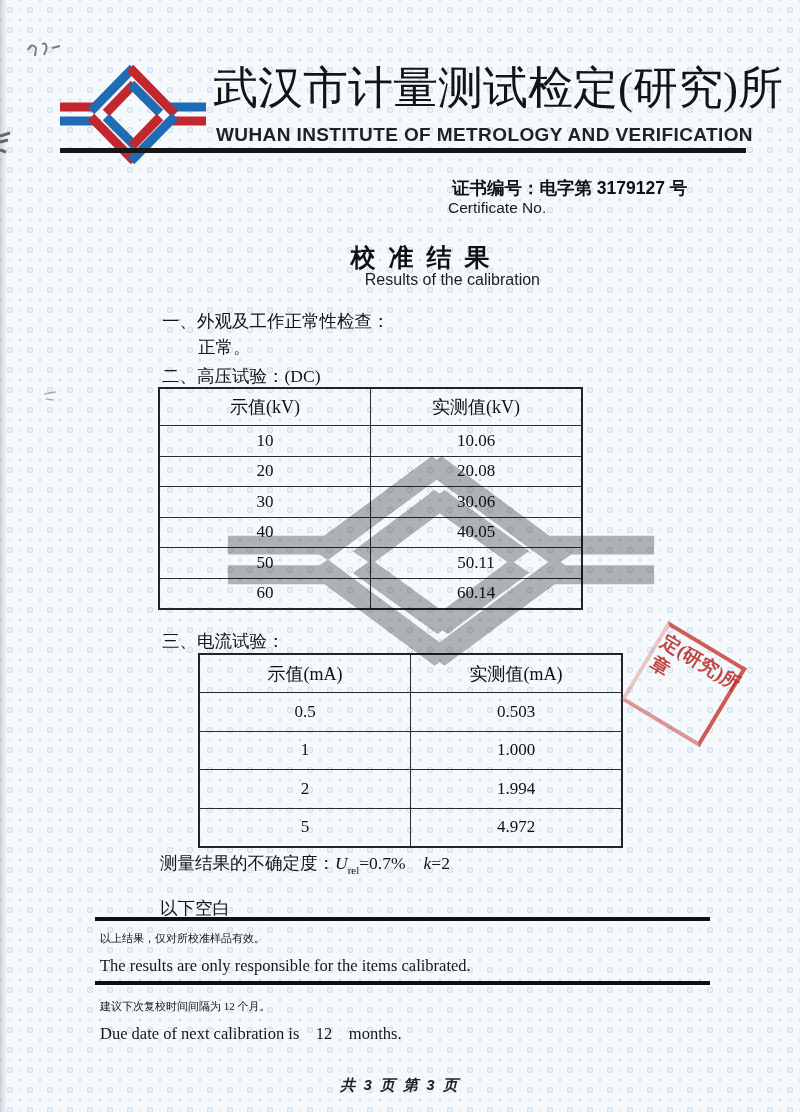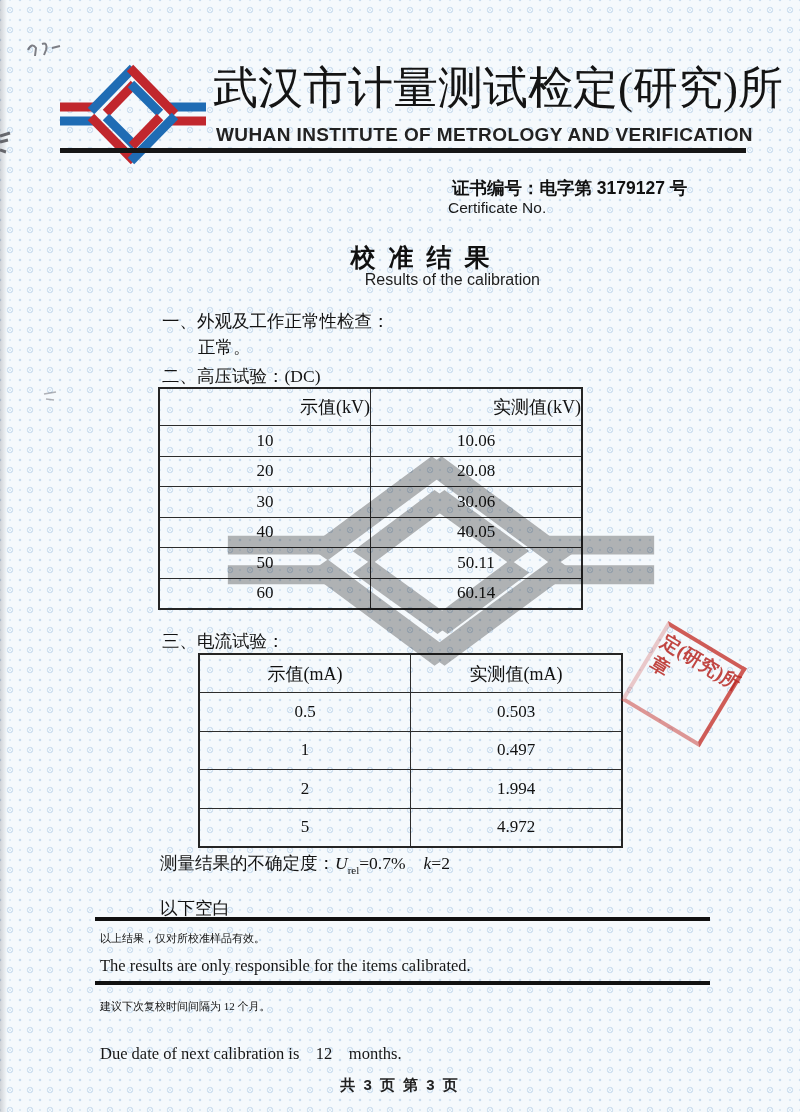--- a/index.html
+++ b/index.html
@@ -37,33 +37,33 @@
   
   .sec{font-size:17.5px;color:#131313;white-space:pre;z-index:2;}
   
   table.cal{border-collapse:collapse;table-layout:fixed;width:425px;z-index:2;position:absolute;
     background:transparent;}
   table.cal th, table.cal td{border:1.6px solid #2c2c2c;text-align:center;vertical-align:middle;
     font-weight:400;color:#111;padding:0;}
   table.cal{border:2.4px solid #242424;}
   table.cal th{font-size:18px;}
   table.cal td{font-size:17px;font-family:"Liberation Serif","DejaVu Serif",serif;}
-  #hv-table th{height:36px;text-align:right;} #hv-table td{height:29.5px;}
+  #hv-table th{height:36px;} #hv-table td{height:29.5px;}
   #cur-table th{height:37px;} #cur-table td{height:37.5px;}
   
   .uncert{left:160px;top:851px;font-size:17.5px;color:#131313;z-index:2;}
   .math-i{font-style:italic;font-family:"Liberation Serif","DejaVu Serif",serif;}
   .uncert sub{font-size:11px;}
   .gap18{display:inline-block;width:18px;}
   .blank-note{left:160px;top:879px;font-size:17.5px;color:#131313;z-index:2;margin-top:17px;}
   
   .note-cn{font-size:11px;color:#111;white-space:pre;z-index:2;}
   .note-en{font-size:16.5px;color:#161616;white-space:pre;z-index:2;}
   .page-footer{left:0;top:1076px;width:800px;text-align:center;font-size:15px;font-weight:600;
-    letter-spacing:2px;font-family:"Liberation Sans","DejaVu Sans",sans-serif;color:#222;white-space:pre;z-index:2;}
+    letter-spacing:2px;font-family:"Liberation Sans","DejaVu Sans",sans-serif;color:#222;white-space:pre;z-index:2;font-style:italic;}
   
   .watermark{left:222px;top:446px;width:438px;height:232px;z-index:3;mix-blend-mode:multiply;
     opacity:.95;pointer-events:none;}
   
   .stamp{left:668px;top:621px;width:84px;height:84px;transform:rotate(31deg);
     transform-origin:top left;border:4px solid rgba(198,54,47,.8);
     border-left-color:rgba(198,54,47,.25);border-bottom-color:rgba(198,54,47,.5);
     z-index:4;color:rgba(186,44,40,.88);}
   .stamp-l1{position:absolute;left:1px;top:2px;font-size:19px;font-weight:600;white-space:nowrap;}
   .stamp-l2{position:absolute;left:3px;top:26px;font-size:19px;font-weight:600;}
@@ -163,21 +163,21 @@
         <tr>
       <th>示值(mA)</th>
       <th>实测值(mA)</th>
     </tr>
     <tr>
           <td>0.5</td>
           <td>0.503</td>
         </tr>
     <tr>
           <td>1</td>
-          <td>0.497</td>
+          <td>1.000</td>
         </tr>
     <tr>
           <td>2</td>
           <td>1.994</td>
         </tr>
     <tr>
           <td>5</td>
           <td>4.972</td>
         </tr>
   </tbody>
@@ -189,21 +189,21 @@
   <div class="abs stamp">
     <div class="stamp-l1">定(研究)所</div>
     <div class="stamp-l2">章</div>
   </div>
 
   <div class="abs rule-thin" style="left:95px;top:917px;width:615px;"></div>
   <div class="abs note-cn" style="left:100px;top:931px;">以上结果，仅对所校准样品有效。</div>
   <div class="abs note-en" style="left:100px;top:956px;">The results are only responsible for the items calibrated.</div>
   <div class="abs rule-thin" style="left:95px;top:981px;width:615px;"></div>
   <div class="abs note-cn" style="left:100px;top:999px;">建议下次复校时间间隔为 12 个月。</div>
-  <div class="abs note-en" style="left:100px;top:1024px;margin-top:20px;">Due date of next calibration is    12    months.</div>
+  <div class="abs note-en" style="left:100px;top:1024px;">Due date of next calibration is    12    months.</div>
   <div class="abs page-footer">共 3 页 第 3 页</div>
 
   <svg class="abs artifact" style="left:22px;top:36px;" width="45" height="28" viewBox="0 0 45 28">
     <path d="M6 14 Q10 6 14 12 L13 20 M20 8 Q26 6 24 14 L22 19 M30 12 L38 10" stroke="#4a4a52" stroke-width="2" fill="none" opacity=".7"></path>
   </svg>
   <svg class="abs artifact" style="left:0px;top:128px;" width="14" height="30" viewBox="0 0 14 30">
     <path d="M0 8 L10 5 M0 14 L8 12 M0 22 L6 24" stroke="#3b3b42" stroke-width="3" fill="none" opacity=".75"></path>
   </svg>
   <svg class="abs artifact" style="left:42px;top:388px;" width="20" height="16" viewBox="0 0 20 16">
     <path d="M2 6 L14 4 M4 11 L12 12" stroke="#6a6a72" stroke-width="1.6" fill="none" opacity=".5"></path>

